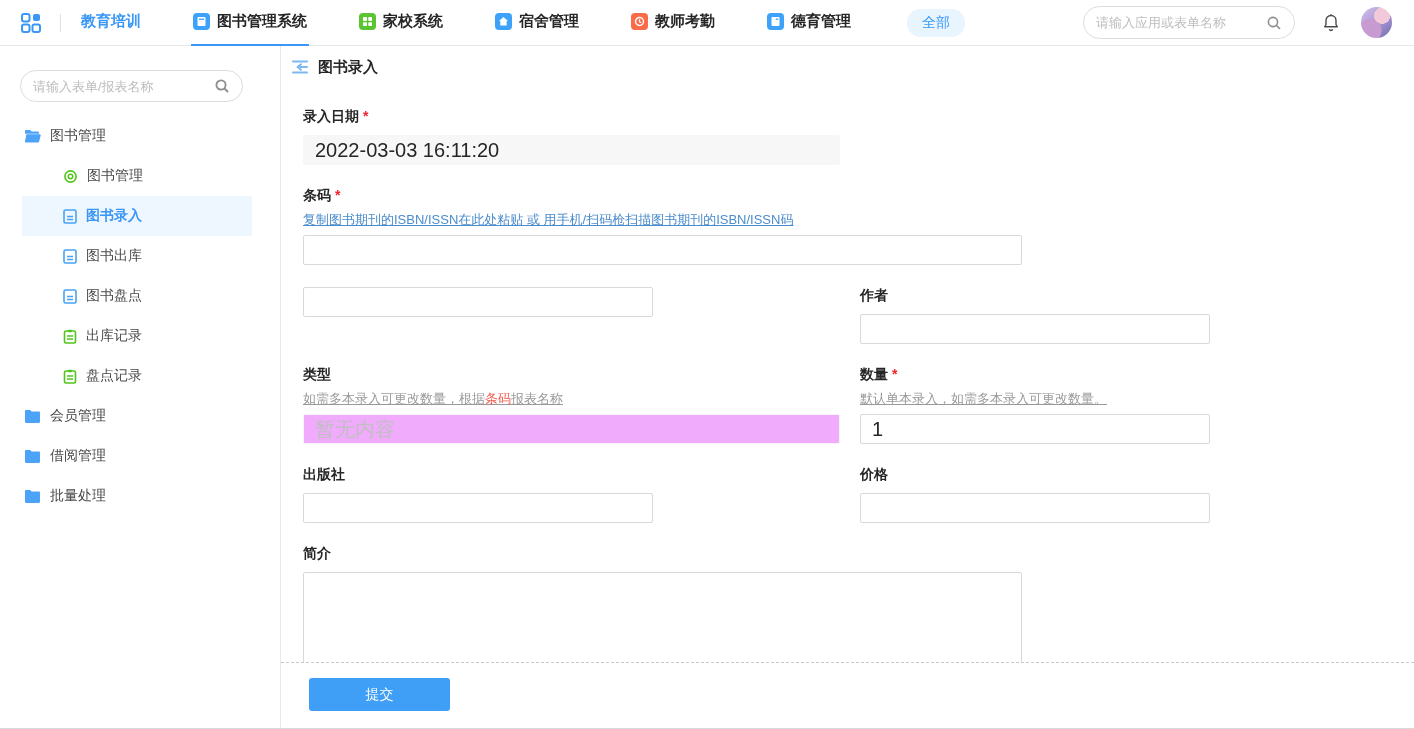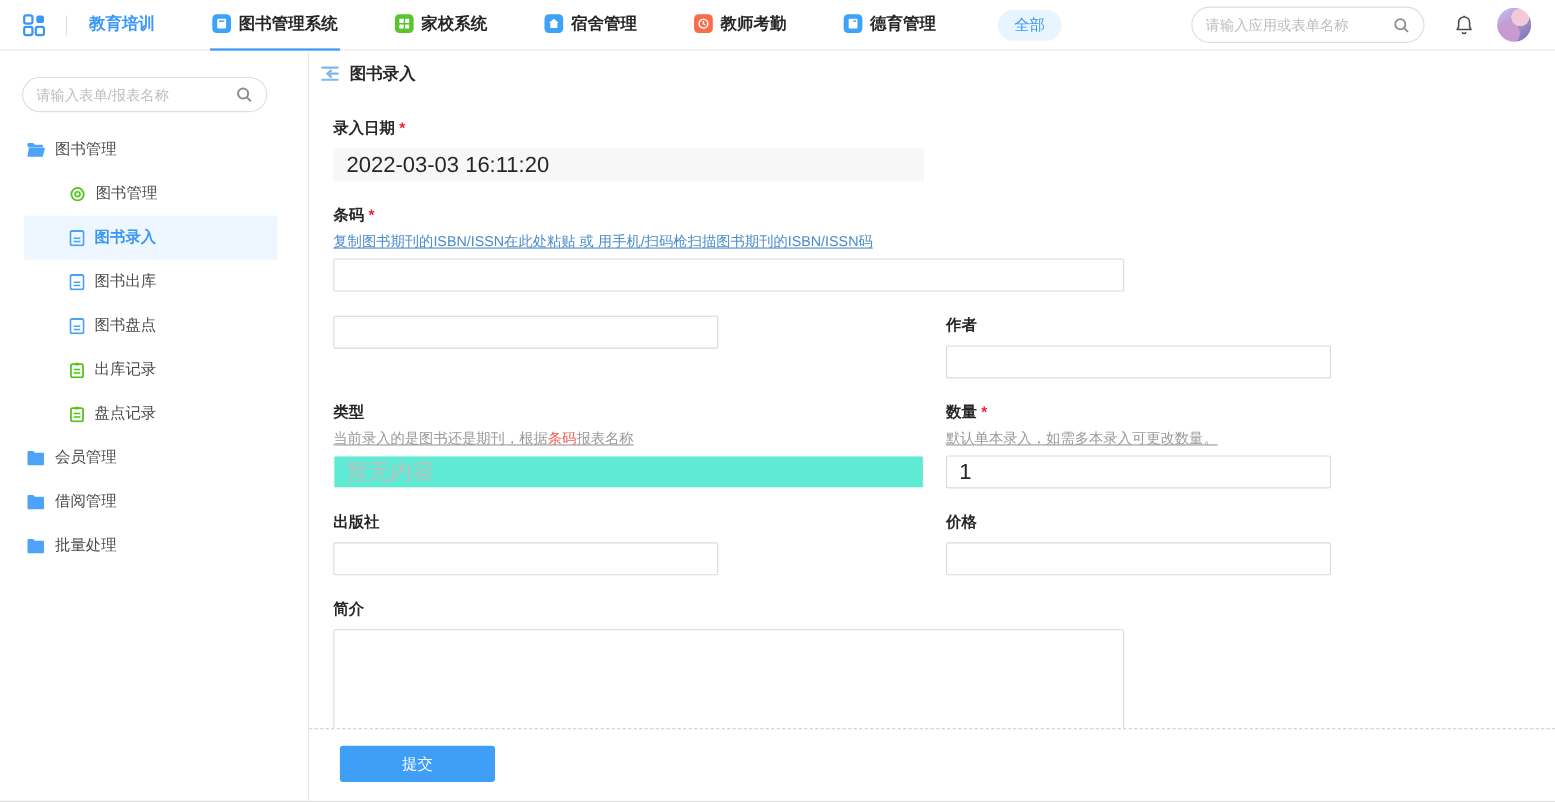--- a/index.html
+++ b/index.html
@@ -59,21 +59,21 @@
   .req { color:#f5222d; margin-left:4px; font-weight:bold; }
   .hint { font-size:13px; margin-bottom:6px;text-decoration:underline; }
   .hint.blue { color:#4a8ccc; }
   .hint.gray { color:#999; }
   .hint .hint-link { color:#f05b4d; cursor:pointer; }
   .ipt { height:30px; border:1px solid #d9d9d9; border-radius:2px; padding:0 11px; font-size:20px;
          color:#262626; outline:none; background:#fff; display:block;
          font-family:"Liberation Sans","DejaVu Sans",sans-serif; }
   .ipt::placeholder { color:#bfbfbf; }
   .ipt.readonly { background:#f7f7f7; border-color:#f7f7f7; }
-  .ipt.disabled { background:#5eead4; border-color:#f5f5f5; }
+  .ipt.disabled { background:#f0abfc; border-color:#f5f5f5; }
   .w-date { width:537px; } .w-wide { width:719px; } .w-col { width:350px; }
   .row2 { display:flex; margin-bottom:22px; }
   .row2 .col-l { width:557px; } .row2 .col-r { width:350px; }
   .row2 .field { margin-bottom:0; }
   textarea.ipt { width:719px; height:132px; padding:6px 11px; resize:none; }
 
   .footer { flex:0 0 66px; border-top:1px dashed #c9c9c9; background:#fff; padding:15px 0 0 28px; }
   .submit-btn { width:141px; height:33px; background:#3f9ff7; color:#fff; border:none; border-radius:3px;
                 font-size:14px; cursor:pointer; font-family:inherit; }
 </style>
@@ -326,21 +326,21 @@
             </div>
           </div>
         </div>
 
         <div class="row2">
           <div class="col-l">
             <div class="field">
               <div class="field-label" style="margin-bottom:6px">
                 <span>类型</span>
               </div>
-              <div class="hint gray"><span>当前录入的是图书还是期刊，根据</span><span class="hint-link">条码</span><span>报表名称</span></div>
+              <div class="hint gray"><span>如需多本录入可更改数量，根据</span><span class="hint-link">条码</span><span>报表名称</span></div>
               <input class="ipt disabled w-date" disabled="" placeholder="暂无内容" style="">
             </div>
           </div>
           <div class="col-r">
             <div class="field">
               <div class="field-label" style="margin-bottom:6px">
                 <span>数量</span><span class="req">*</span>
               </div>
               <div class="hint gray">默认单本录入，如需多本录入可更改数量。</div>
               <input class="ipt w-col" value="1" style="">

